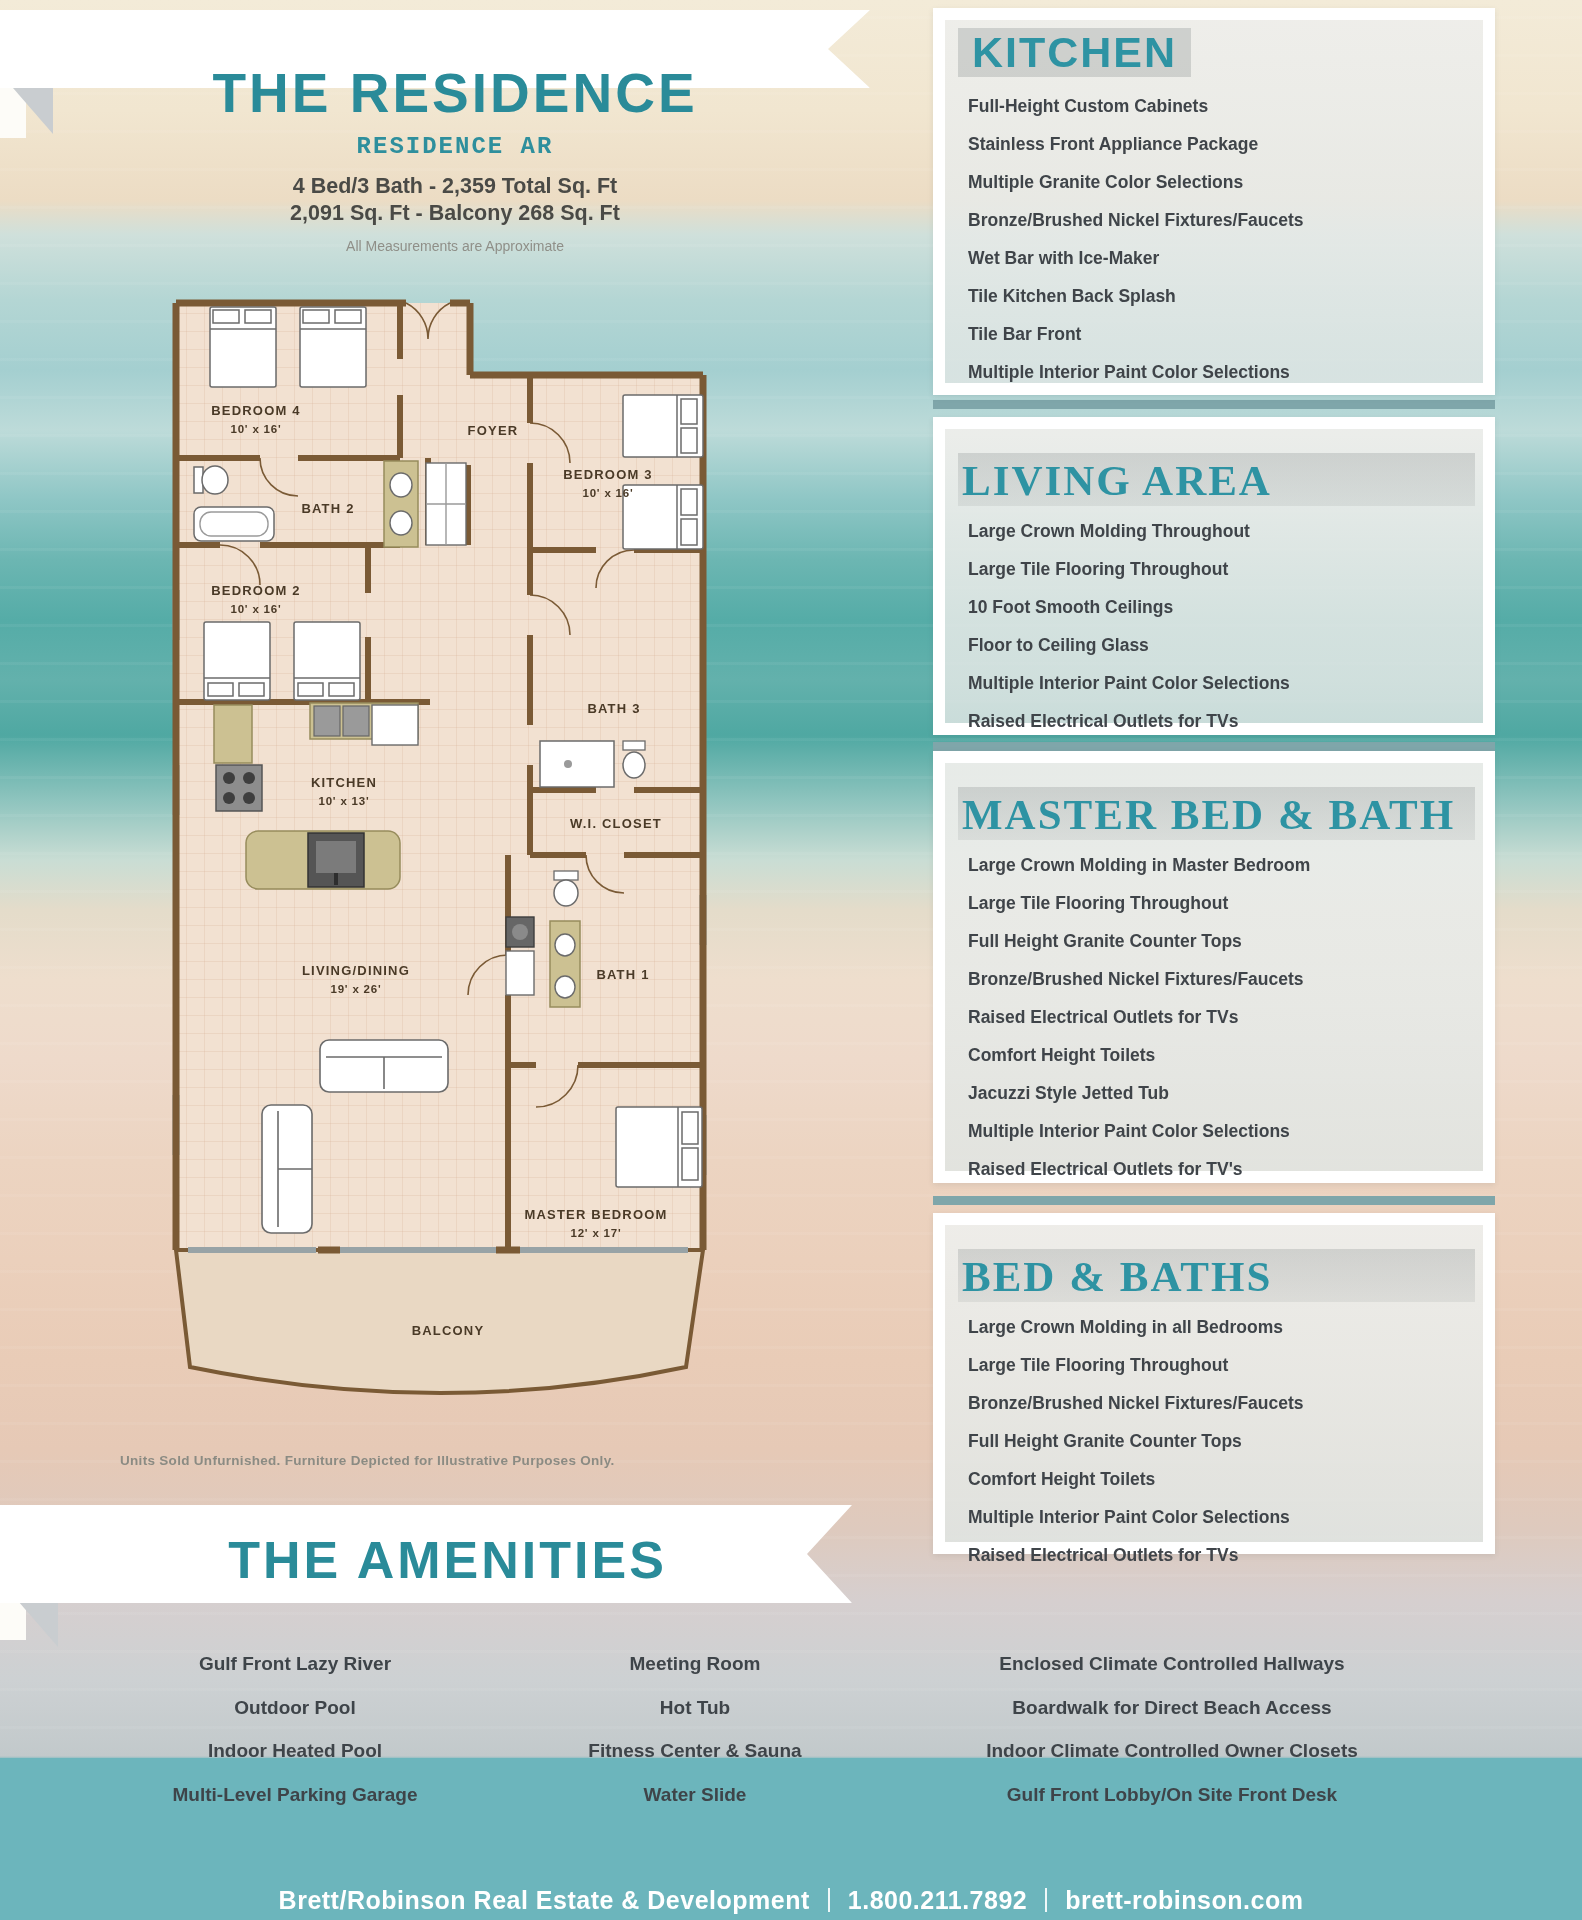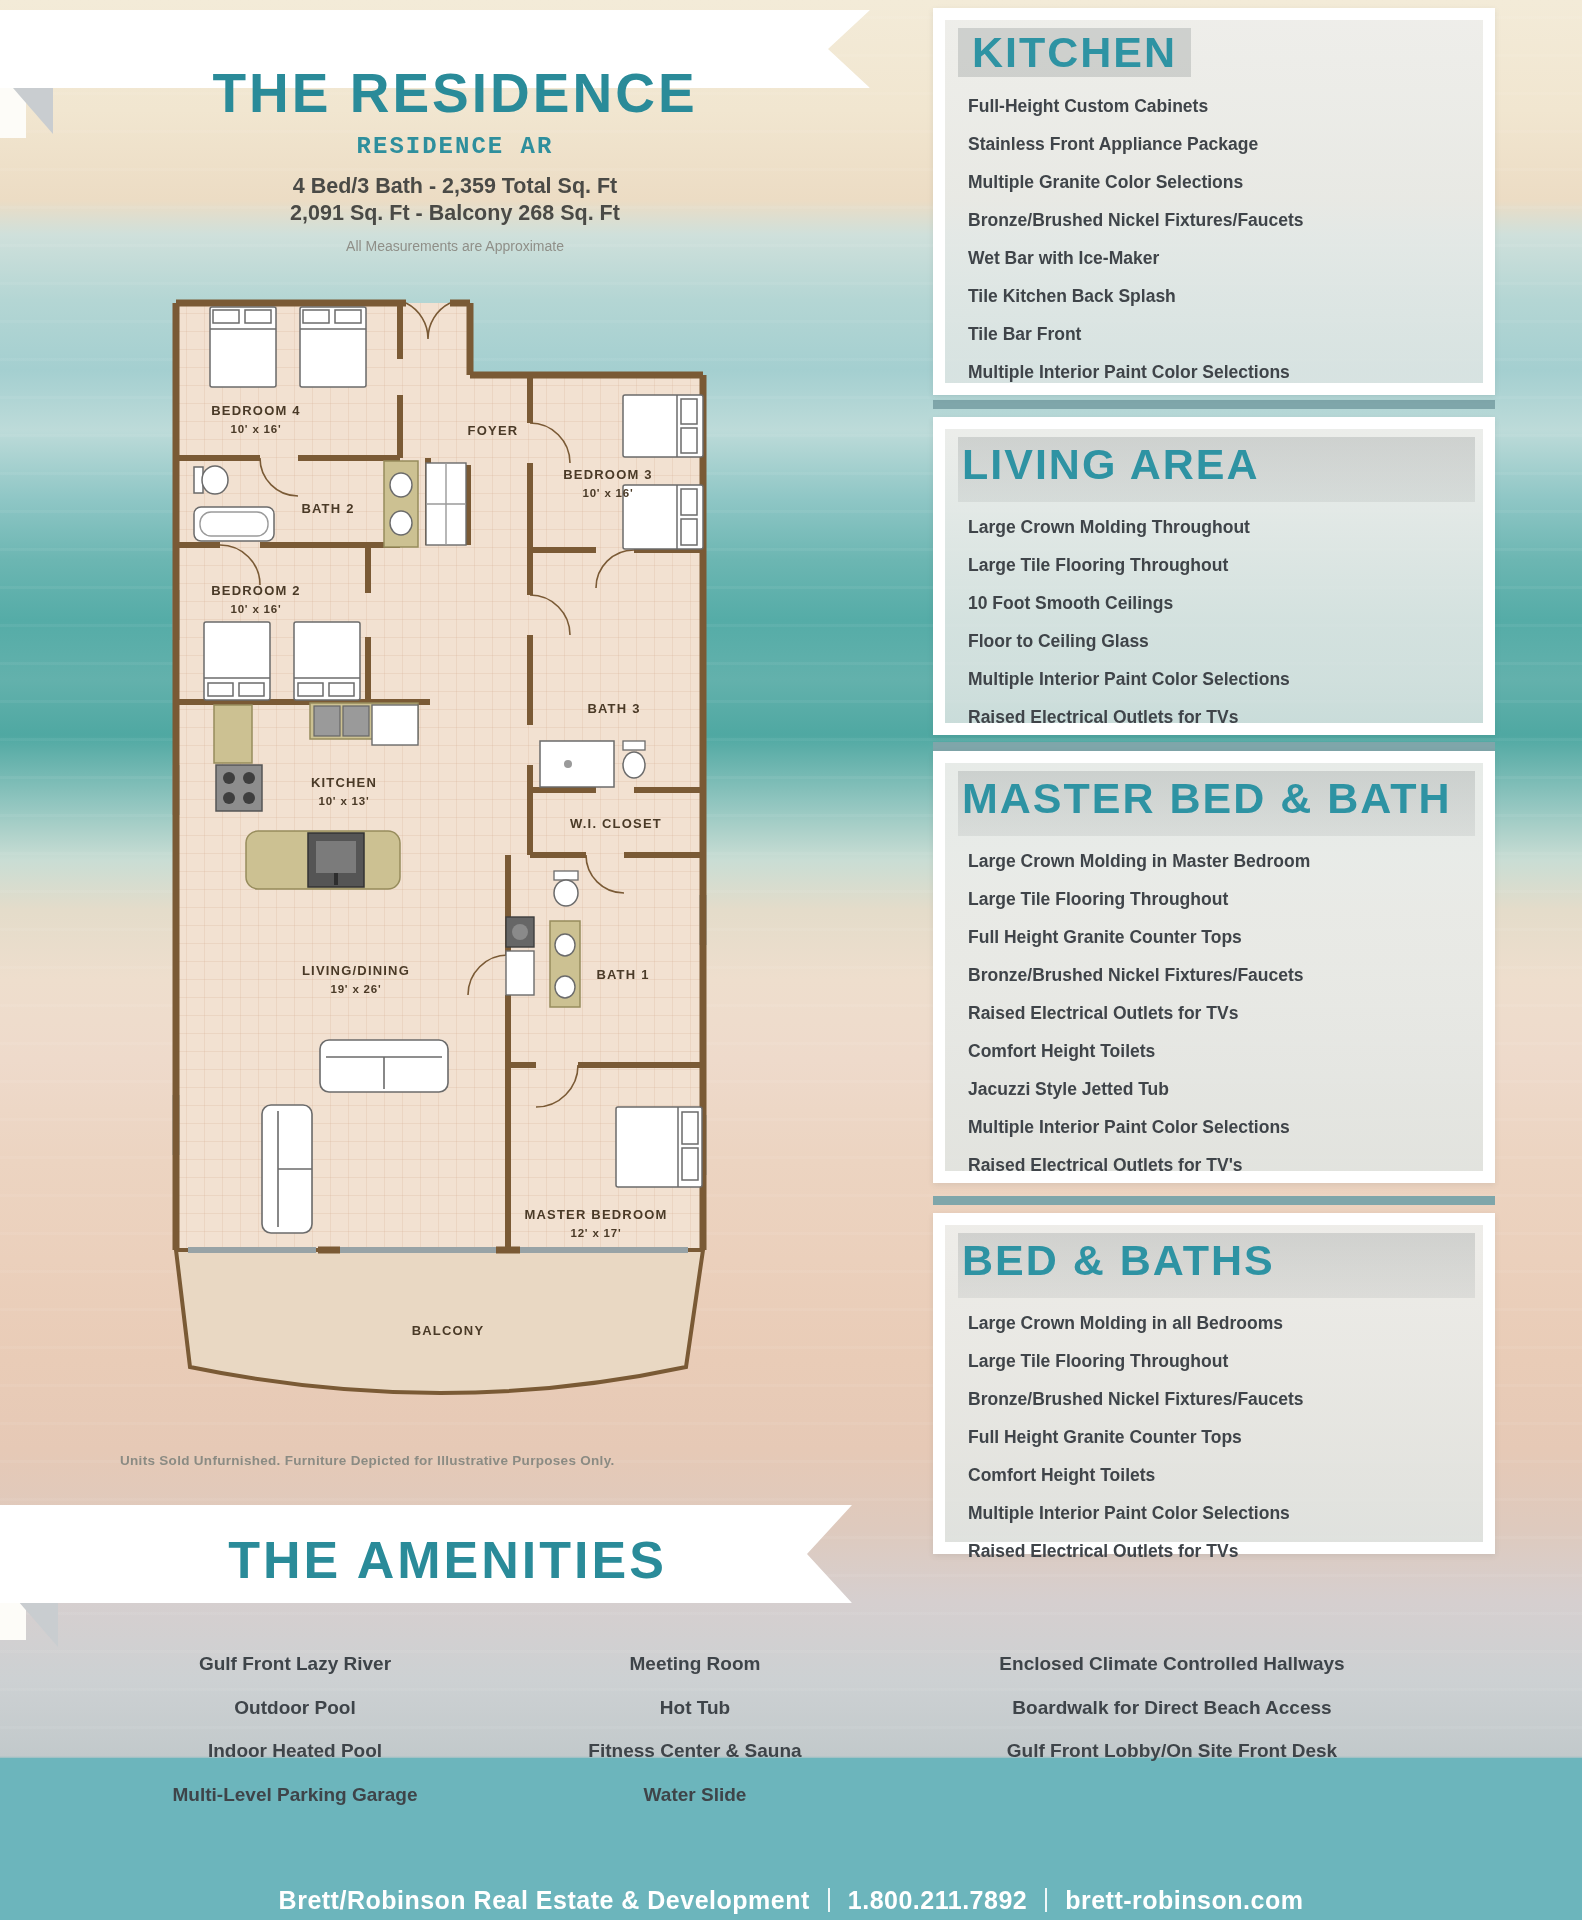--- a/index.html
+++ b/index.html
@@ -38,21 +38,21 @@
   .room-dims{font-size:11.5px;letter-spacing:.8px;}
   #disclaimer{position:absolute;left:120px;top:1453px;width:600px;text-align:left;
     font-size:13.5px;font-weight:bold;color:#8b8b83;z-index:2;letter-spacing:.3px;}
   .panel{position:absolute;left:933px;width:562px;box-sizing:border-box;border:12px solid #ffffff;
     background:linear-gradient(180deg,rgba(238,238,235,.95),rgba(224,230,228,.84));
     box-shadow:0 2px 6px rgba(50,70,70,.10);z-index:3;}
   .panel-inner{padding:4px 14px 0 23px;}
   .panel h2{margin:4px 0 6px;font-size:43px;font-weight:bold;color:#2e93a3;letter-spacing:2px;}
   .hl-narrow h2{display:inline-block;background:rgba(140,146,146,.32);padding:0 14px;margin-left:-10px;}
   .hl-wide h2{display:block;background:linear-gradient(180deg,rgba(140,146,146,.30),rgba(140,146,146,.16));
-    padding:3px 0 13px 4px;margin:4px -6px 6px -10px;}
+    padding:3px 0 1px 4px;margin:20px -6px 6px -10px;font-family:Liberation Serif, serif;}
   .panel ul{list-style:none;margin:4px 0 0;padding:0;}
   .panel li{font-size:17.5px;font-weight:bold;line-height:38px;color:#3f4449;white-space:nowrap;}
   .divider{position:absolute;left:933px;width:562px;height:9px;background:#7fa6aa;z-index:2;}
   #div1{top:400px;} #div2{top:742px;} #div3{top:1196px;}
   .amenity-col{position:absolute;top:1642px;text-align:center;z-index:2;}
   #acol1{left:115px;width:360px;} #acol2{left:515px;width:360px;} #acol3{left:957px;width:430px;}
   .amenity{display:block;font-size:19px;font-weight:bold;color:#3e4449;line-height:43.6px;white-space:nowrap;}
   #footer-band{position:absolute;left:0;top:1758px;width:1582px;height:162px;background:#6cb5bc;z-index:1;}
   #footer-text{position:absolute;left:0;top:1886px;width:1582px;text-align:center;z-index:2;
     color:#ffffff;font-size:25px;font-weight:bold;letter-spacing:.5px;}
@@ -323,20 +323,21 @@
     </div>
   <div class="amenity-col" id="acol2">
       <div class="amenity">Meeting Room</div>
       <div class="amenity">Hot Tub</div>
       <div class="amenity">Fitness Center &amp; Sauna</div>
       <div class="amenity">Water Slide</div>
     </div>
   <div class="amenity-col" id="acol3">
       <div class="amenity">Enclosed Climate Controlled Hallways</div>
       <div class="amenity">Boardwalk for Direct Beach Access</div>
+      <div class="amenity">Indoor Climate Controlled Owner Closets</div>
       <div class="amenity">Gulf Front Lobby/On Site Front Desk</div>
     </div>
 
   <div id="footer-band"></div>
   <div id="footer-text">
     <span>Brett/Robinson Real Estate &amp; Development</span><span class="sep"></span><span>1.800.211.7892</span><span class="sep"></span><span>brett-robinson.com</span>
   </div>
 </div>
 
 </body></html>

